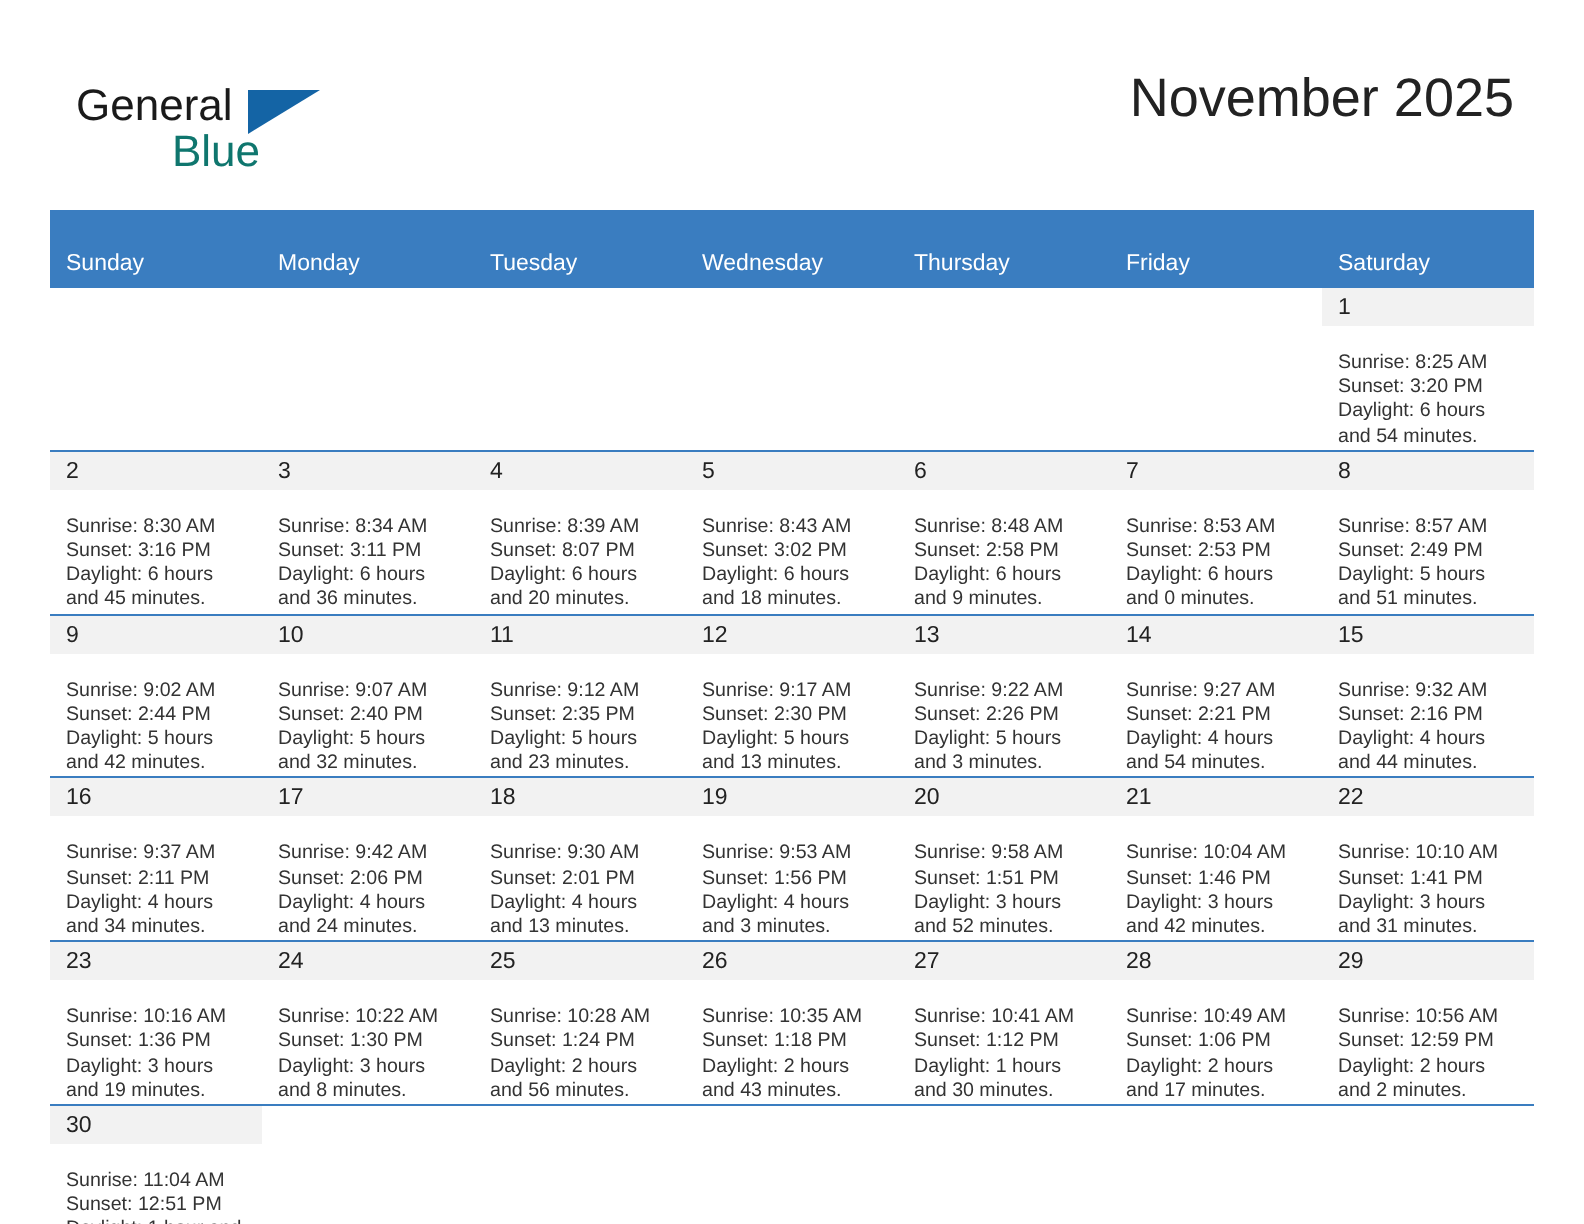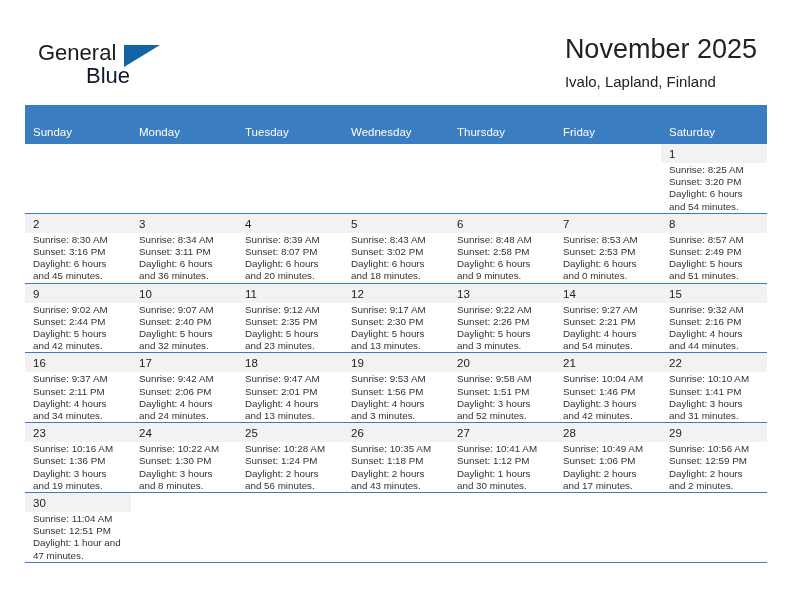--- a/index.html
+++ b/index.html
@@ -52,21 +52,21 @@
     width: 0;
     height: 0;
     border-left: 36px solid #1464a5;
     border-bottom: 22px solid transparent;
   }
   .brand-blue {
     position: absolute;
     left: 48px;
     top: 23px;
     font-size: 22px;
-    color: #0f172a;
+    color: #0f766e;
     font-family: "Liberation Sans", sans-serif;
   }
 
   .title-block {
     position: absolute;
     right: 35px;
     top: 32px;
     text-align: left;
   }
   .month-title {
@@ -129,20 +129,21 @@
   }
   .cell-empty .daynum {
     background: transparent;
   }
   .info {
     padding: 1px 6px 0 8px;
     font-size: 9.8px;
     line-height: 12.2px;
     color: #333333;
     background: #ffffff;
+    margin-top: 12px;
   }
   .info div {
     white-space: normal;
   }
   .blank-cell {
     background: #ffffff;
   }
 </style>
 </head>
 <body>
@@ -150,21 +151,20 @@
 <div class="page">
 
   <div class="header">
     <div class="brand">
       <span class="brand-general">General</span>
       <span class="brand-triangle"></span>
       <span class="brand-blue">Blue</span>
     </div>
     <div class="title-block">
       <div class="month-title">November 2025</div>
-      <div class="location-sub">Ivalo, Lapland, Finland</div>
     </div>
   </div>
 
   <table class="calendar">
     <thead>
       <tr>
         <th>Sunday</th>
         <th>Monday</th>
         <th>Tuesday</th>
         <th>Wednesday</th>
@@ -378,21 +378,21 @@
                 <div>Sunrise: 9:42 AM</div>
                 <div>Sunset: 2:06 PM</div>
                 <div>Daylight: 4 hours and 24 minutes.</div>
               </div>
             </div>
           </td>
           <td>
             <div class="cell">
               <span class="daynum">18</span>
               <div class="info">
-                <div>Sunrise: 9:47 AM</div>
+                <div>Sunrise: 9:30 AM</div>
                 <div>Sunset: 2:01 PM</div>
                 <div>Daylight: 4 hours and 13 minutes.</div>
               </div>
             </div>
           </td>
           <td>
             <div class="cell">
               <span class="daynum">19</span>
               <div class="info">
                 <div>Sunrise: 9:53 AM</div>

